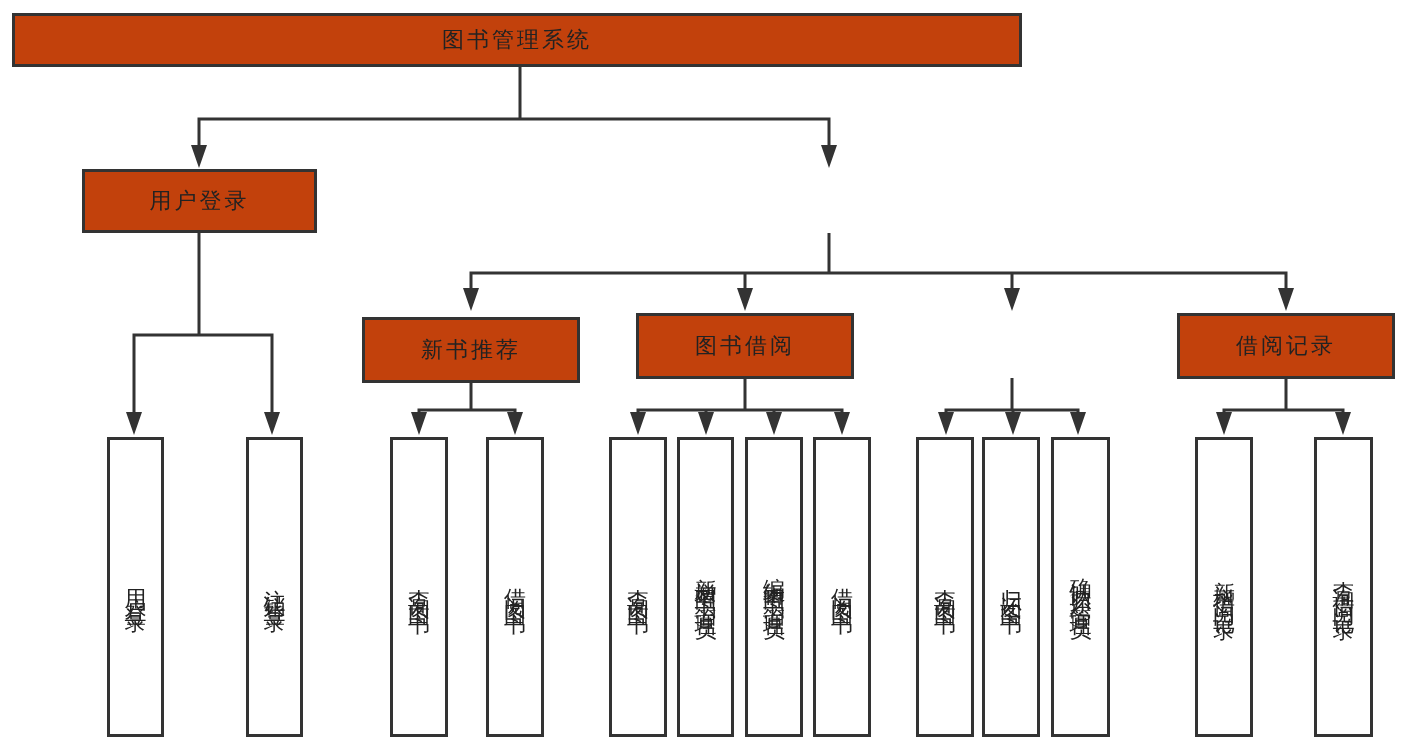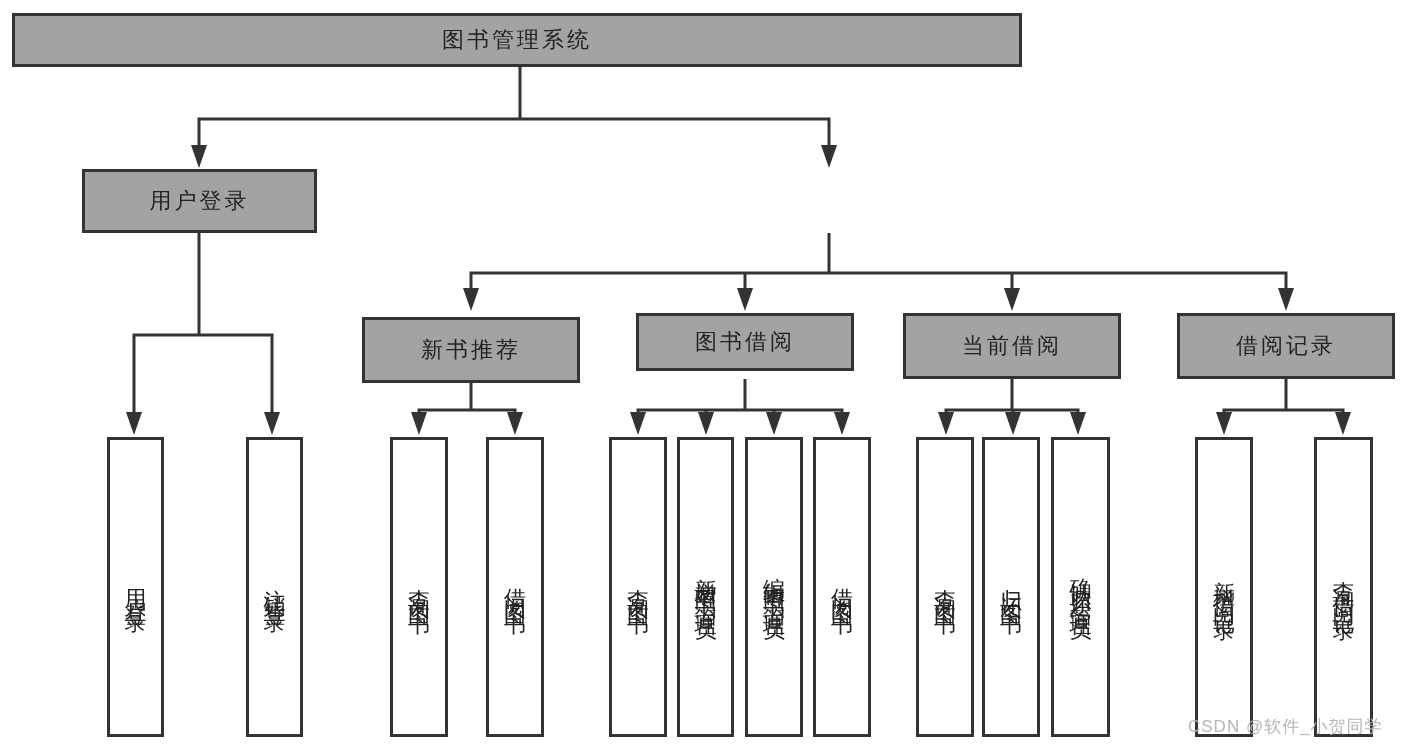--- a/index.html
+++ b/index.html
@@ -18,21 +18,21 @@
   #connectors {
     position: absolute;
     left: 0;
     top: 0;
     z-index: 1;
   }
   .hbox {
     position: absolute;
     box-sizing: border-box;
     border: 3px solid #333333;
-    background: #a3a3a3;
+    background: #c2410c;
     display: flex;
     align-items: center;
     justify-content: center;
     font-size: 22px;
     letter-spacing: 3px;
     color: #222222;
     z-index: 2;
     white-space: nowrap;
   }
   .vbox {
@@ -125,37 +125,35 @@
       M1070 412 L1086 412 L1078 435 Z
       M1216 412 L1232 412 L1224 435 Z
       M1335 412 L1351 412 L1343 435 Z"></path>
   </svg>
 
   <div class="hbox" style="left:12px; top:13px; width:1010px; height:54px;">图书管理系统</div>
 
   <div class="hbox" style="left:82px; top:169px; width:235px; height:64px;">用户登录</div>
 
   <div class="hbox" style="left:362px; top:317px; width:218px; height:66px;">新书推荐</div>
-  <div class="hbox" style="left:636px; top:313px; width:218px; height:58px;">图书借阅</div>
-  <div class="hbox" style="left:903px; top:313px; width:218px; height:66px;">当前借阅</div>
+  <div class="hbox" style="left:636px; top:313px; width:218px; height:66px;">图书借阅</div>
   <div class="hbox" style="left:1177px; top:313px; width:218px; height:66px;">借阅记录</div>
 
   <div class="vbox" style="left:107px; width:57px;">用户登录</div>
   <div class="vbox" style="left:246px; width:57px;">注销登录</div>
 
   <div class="vbox" style="left:390px; width:58px;">查询图书</div>
   <div class="vbox" style="left:486px; width:58px;">借阅图书</div>
 
   <div class="vbox" style="left:609px; width:58px;">查询图书</div>
   <div class="vbox" style="left:677px; width:57px; letter-spacing:6px;">新增图书（管理员）</div>
   <div class="vbox" style="left:745px; width:58px; letter-spacing:6px;">编辑图书（管理员）</div>
   <div class="vbox" style="left:813px; width:58px;">借阅图书</div>
 
   <div class="vbox" style="left:916px; width:58px;">查询图书</div>
   <div class="vbox" style="left:982px; width:58px;">归还图书</div>
   <div class="vbox" style="left:1051px; width:59px; letter-spacing:6px;">确认归还（管理员）</div>
 
   <div class="vbox" style="left:1195px; width:58px;">新增借阅记录</div>
   <div class="vbox" style="left:1314px; width:59px;">查询借阅记录</div>
 
-  <div class="watermark">CSDN @软件_小贺同学</div>
 
 </div>
 
 </body></html>

